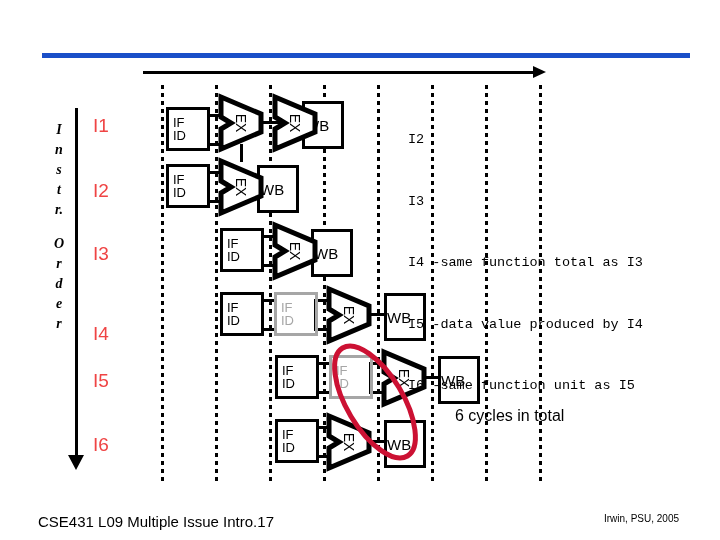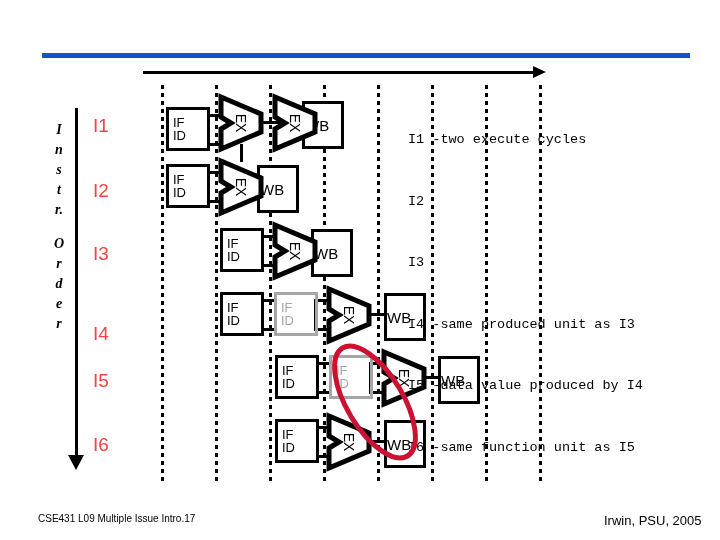--- a/index.html
+++ b/index.html
@@ -126,26 +126,26 @@
   .total-note{
     position:absolute;left:455px;top:407px;
     font-family:"Liberation Sans",sans-serif;
     font-size:16px;color:#000;white-space:nowrap;z-index:15;
   }
 
   
   .footer-left{
     position:absolute;left:38px;top:513px;
     font-family:"Liberation Sans",sans-serif;
-    font-size:10px;color:#000;white-space:nowrap;
+    font-size:15px;color:#000;white-space:nowrap;
   }
   .footer-right{
     position:absolute;left:604px;top:513px;
     font-family:"Liberation Sans",sans-serif;
-    font-size:13px;color:#000;white-space:nowrap;
+    font-size:10px;color:#000;white-space:nowrap;
   }
 </style>
 </head>
 <body>
 
 <div id="slide">
 
   <div class="title-rule"></div>
 
   <div class="time-arrow"></div>
@@ -330,25 +330,25 @@
     <span>WB</span>
   </div>
 
   <div class="hl-ellipse">
     <svg viewBox="0 0 120 135" width="120" height="135">
       <ellipse cx="60" cy="67" rx="28" ry="63" fill="none" stroke="#CC1133" stroke-width="5" transform="rotate(-31 60 67)"></ellipse>
     </svg>
   </div>
 
   <div class="notes">
-    <div>I1 -two execute cycles</div>
     <div>I2</div>
     <div>I3</div>
-    <div>I4 -same produced unit as I3</div>
+    <div>I4 -same function total as I3</div>
     <div>I5 -data value produced by I4</div>
     <div>I6 -same function unit as I5</div>
   </div>
 
+  <div class="total-note">6 cycles in total</div>
 
   <div class="footer-left">CSE431 L09 Multiple Issue Intro.17</div>
   <div class="footer-right">Irwin, PSU, 2005</div>
 
 </div>
 
 </body></html>

